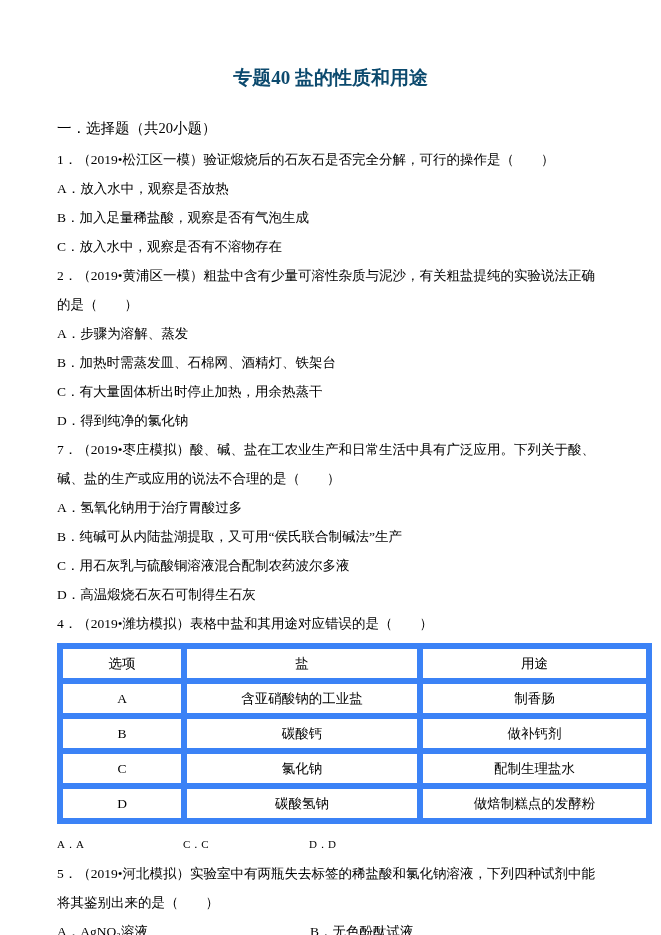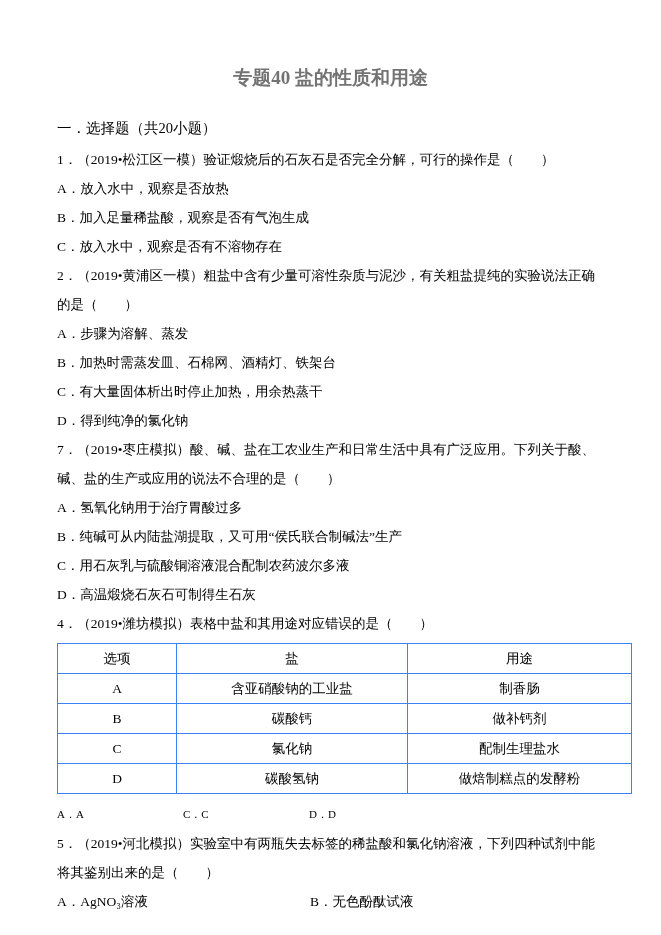--- a/index.html
+++ b/index.html
@@ -9,21 +9,21 @@
     min-height: 935px;
     box-sizing: border-box;
     padding: 66px 57px 40px 57px;
     background: #ffffff;
     font-family: "Liberation Serif", "DejaVu Serif", serif;
     color: #000000;
   }
   .title {
     font-size: 19px;
     font-weight: bold;
-    color: #737373;
+    color: #0c4a6e;
     text-align: center;
     margin: 0 0 24px 0;
     line-height: 24px;
   }
   .section {
     font-size: 14.5px;
     font-weight: normal;
     margin: 0 0 2px 0;
     line-height: 29px;
   }
@@ -33,21 +33,21 @@
     line-height: 29px;
     word-break: break-all;
   }
   table.q-table {
     border-collapse: collapse;
     margin: 5px 0 6px 0;
     width: 547px;
     table-layout: fixed;
   }
   table.q-table th, table.q-table td {
-    border: 1px solid #3b82f6;
+    border: 6px solid #3b82f6;
     font-size: 13.5px;
     font-weight: normal;
     text-align: center;
     height: 29px;
     padding: 0 4px;
     overflow: hidden;
   }
   .col-option { width: 110px; }
   .col-salt   { width: 222px; }
   .col-usage  { width: 215px; font-family: Liberation Mono, monospace; }

